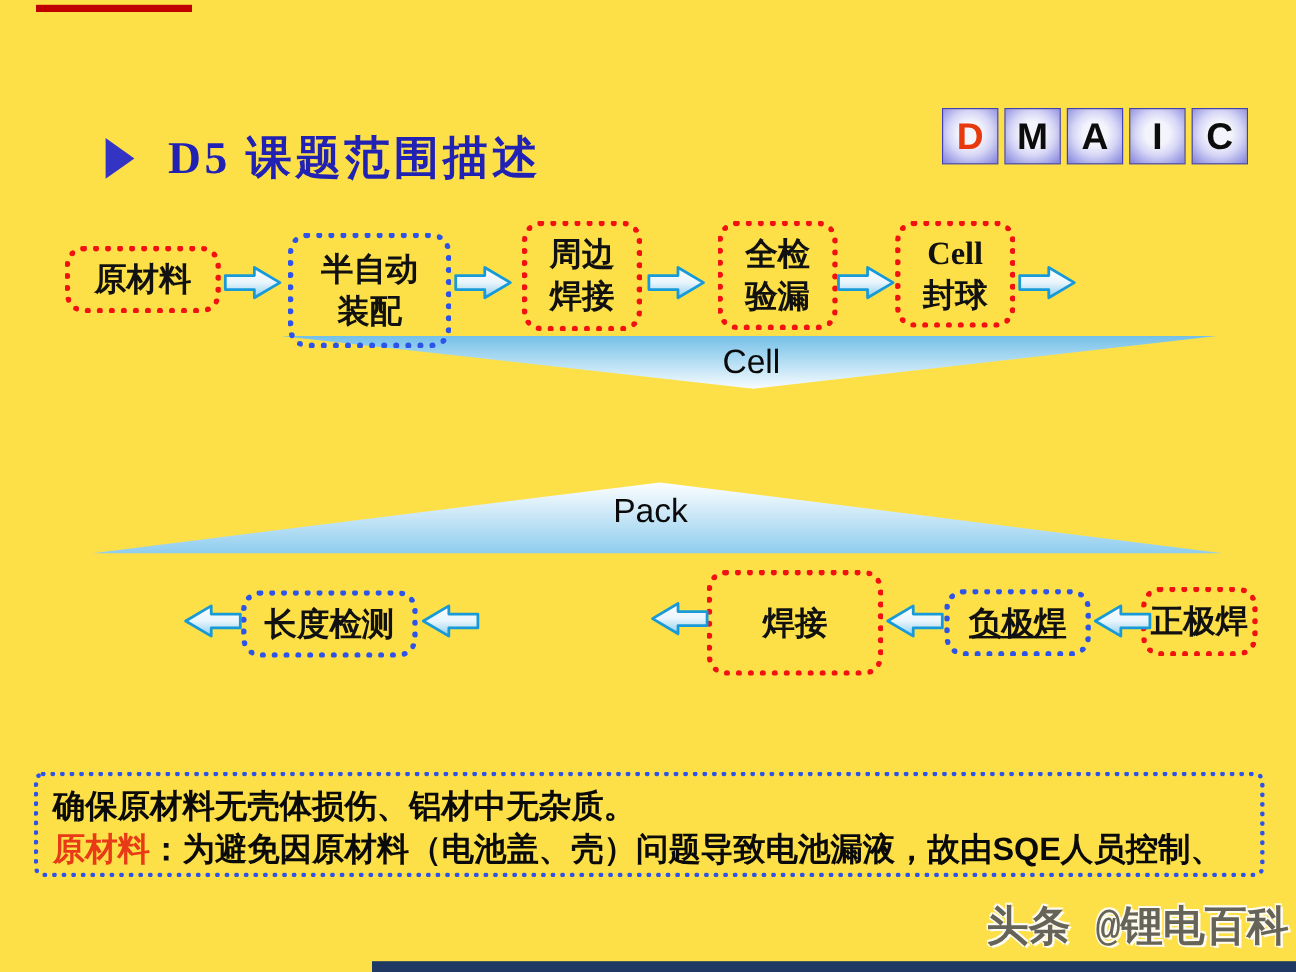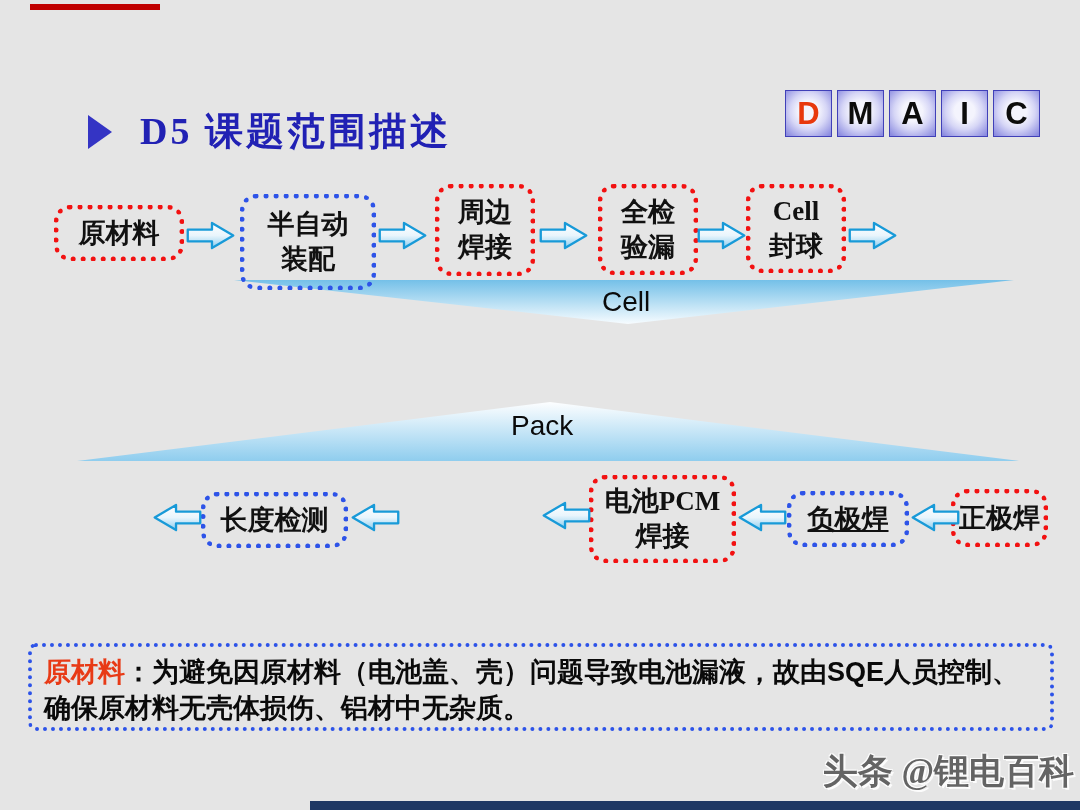--- a/index.html
+++ b/index.html
@@ -1,16 +1,16 @@
 <!DOCTYPE html>
 <html><head>
 <meta charset="utf-8">
 <style>
   html,body{margin:0;padding:0;background:#fff;}
-  .slide{position:relative;width:1080px;height:810px;background:#e5e5e5;overflow:hidden;
+  .slide{position:relative;width:1080px;height:810px;background:#fde047;overflow:hidden;
          font-family:"Liberation Serif","DejaVu Serif",serif;}
 
   
   .top-bar{position:absolute;left:30px;top:4px;width:130px;height:6px;background:#c00000;}
   .bottom-bar{position:absolute;left:310px;top:801px;width:770px;height:9px;background:#1f3864;}
 
   
   .title-row{position:absolute;left:88px;top:106px;display:flex;align-items:center;}
   .bullet{width:0;height:0;border-left:24px solid #3434c4;border-top:17px solid transparent;
           border-bottom:17px solid transparent;}
@@ -63,21 +63,21 @@
   .pack-label{left:511px;top:410px;}
 
   
   .note{position:absolute;left:28px;top:643px;width:1026px;height:88px;box-sizing:border-box;
         border:4px dotted #2d53e8;border-radius:8px;padding:7px 0 0 12px;}
   .note-line{font-size:27px;font-weight:700;line-height:36px;color:#0a0a0a;white-space:nowrap;}
   .note-label{color:#e83a16;}
   .sqe{font-family:"Liberation Sans",sans-serif;}
 
   
-  .watermark{position:absolute;right:6px;top:748px;font-family:Liberation Serif, serif;
+  .watermark{position:absolute;right:6px;top:748px;font-family:Liberation Mono, monospace;
       font-weight:700;font-size:35px;color:#5a5a5a;opacity:.92;white-space:nowrap;
       text-shadow:2px 2px 0 #fff,-1px -1px 0 #fff,1px -1px 0 #fff,-1px 1px 0 #fff;}
 </style>
 </head>
 <body>
 
 <div class="slide">
 
   <svg width="0" height="0" style="position:absolute">
     <defs>
@@ -166,21 +166,20 @@
 
   <svg class="pack-band" viewBox="0 0 952 68">
     <polygon points="478,4 947,63 5,63" fill="url(#packgrad)"></polygon>
   </svg>
   <span class="band-label pack-label">Pack</span>
 
   <div class="fbox blue c2">
     <span>长度检测</span>
   </div>
   <div class="fbox red c4">
-    <span>电池PCM</span>
     <span>焊接</span>
   </div>
   <div class="fbox blue c5">
     <span>负极焊</span>
   </div>
   <div class="fbox red c6">
     <span>正极焊</span>
   </div>
 
   <svg class="arrow left r1" viewBox="0 0 50 32">
@@ -193,23 +192,23 @@
       <polygon points="1,10 26,10 26,3 48,16 26,29 26,22 1,22" fill="url(#agrad)" stroke="#189ad8" stroke-width="2.4" stroke-linejoin="round"></polygon>
     </svg>
   <svg class="arrow left r4" viewBox="0 0 50 32">
       <polygon points="1,10 26,10 26,3 48,16 26,29 26,22 1,22" fill="url(#agrad)" stroke="#189ad8" stroke-width="2.4" stroke-linejoin="round"></polygon>
     </svg>
   <svg class="arrow left r5" viewBox="0 0 50 32">
       <polygon points="1,10 26,10 26,3 48,16 26,29 26,22 1,22" fill="url(#agrad)" stroke="#189ad8" stroke-width="2.4" stroke-linejoin="round"></polygon>
     </svg>
 
   <div class="note">
+    <div class="note-line">
+      <span>确保原材料无壳体损伤、铝材中无杂质。</span>
+    </div>
     <div class="note-line">
       <span class="note-label">原材料</span><span>：</span><span>为避免因原材料（电池盖、壳）问题导致电池漏液，故由</span><span class="sqe">SQE</span><span>人员控制、</span>
     </div>
-    <div class="note-line">
-      <span>确保原材料无壳体损伤、铝材中无杂质。</span>
-    </div>
   </div>
 
   <div class="watermark">头条 @锂电百科</div>
 
 </div>
 
 </body></html>

